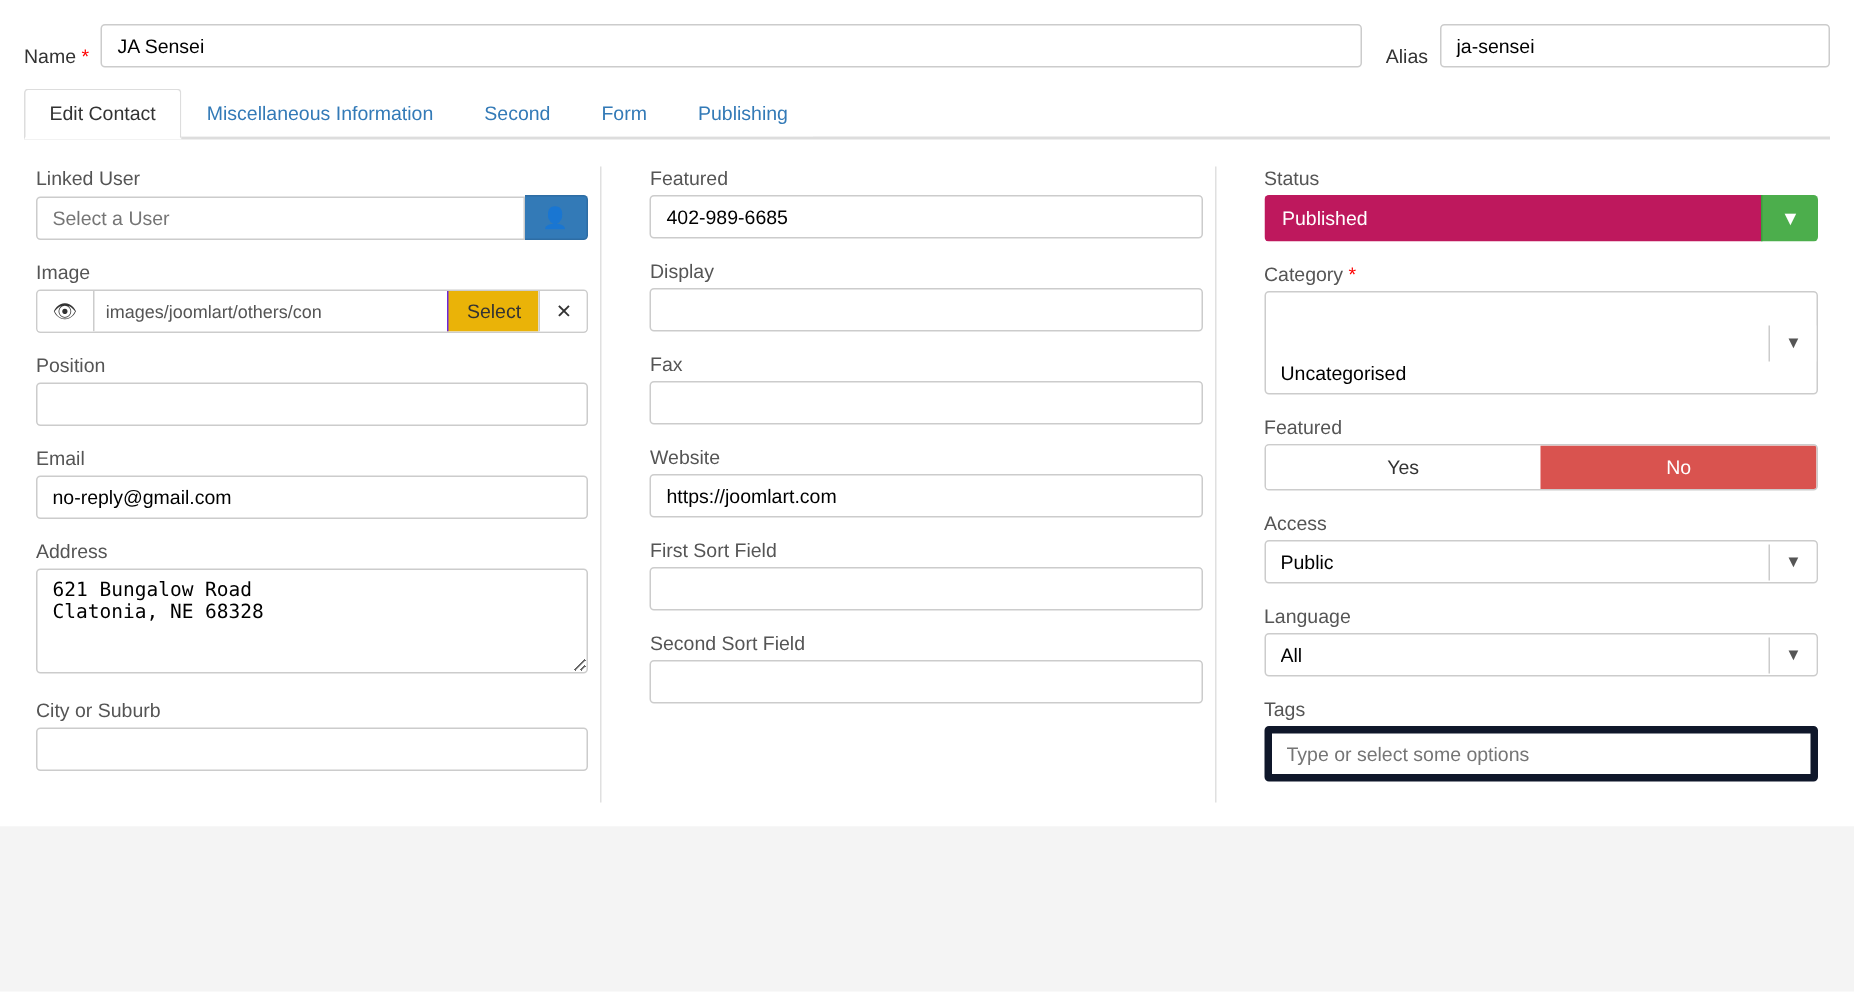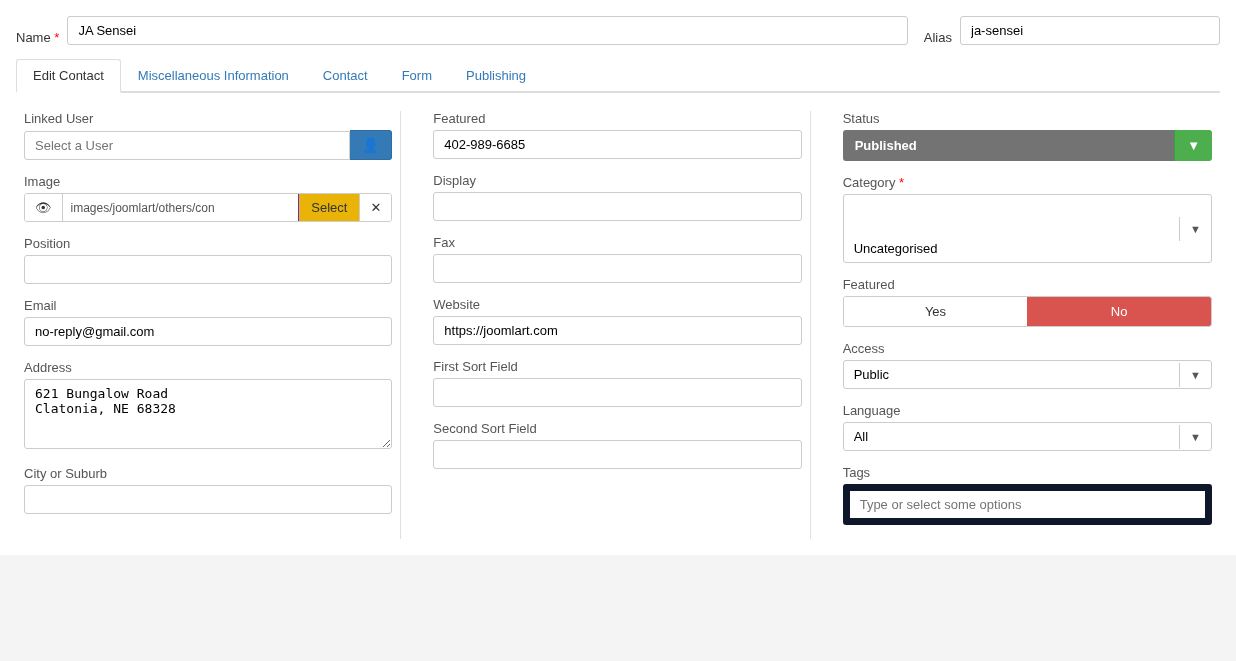--- a/index.html
+++ b/index.html
@@ -33,32 +33,32 @@
     .image-eye { padding: 6px 10px; background: #fff; border-right: 1px solid #ccc; cursor: pointer; display: flex; align-items: center; }
     .image-path { flex: 1; padding: 6px 8px; font-size: 12px; color: #555; white-space: nowrap; overflow: hidden; }
     .select-btn { padding: 6px 12px; background: #eab308; border-left: 1px solid #6d28d9; font-size: 13px; color: #333; cursor: pointer; }
     .clear-btn { padding: 6px 10px; background: #fff; border-left: 1px solid #ccc; cursor: pointer; color: #333; }
 
     .linked-user-row { display: flex; align-items: center; gap: 0; }
     .linked-user-input { flex: 1; padding: 6px 10px; border: 1px solid #ccc; border-radius: 3px 0 0 3px; font-size: 13px; background: #fff; color: #aaa; }
     .user-icon-btn { padding: 6px 12px; background: #337ab7; color: #fff; border: 1px solid #2e6da4; border-left: none; border-radius: 0 3px 3px 0; cursor: pointer; font-size: 14px; }
 
     .status-dropdown { display: flex; align-items: center; border-radius: 3px; overflow: hidden; }
-    .status-label { flex: 1; padding: 8px 12px; background: #737373; color: #fff; font-size: 13px; font-weight: bold; }
+    .status-label { flex: 1; padding: 8px 12px; background: #be185d; color: #fff; font-size: 13px; font-weight: normal; }
     .status-arrow { padding: 8px 12px; background: #4cae4c; color: #fff; cursor: pointer; font-size: 13px; border-left: 1px solid #3d9c3d; }
 
     .select-dropdown { display: flex; align-items: center; border: 1px solid #ccc; border-radius: 3px; overflow: hidden; background: #fff; }
     .select-dropdown select { flex: 1; padding: 6px 10px; border: none; font-size: 13px; background: transparent; appearance: none; -webkit-appearance: none; outline: none; }
     .select-dropdown .arrow { padding: 6px 10px; background: #fff; border-left: 1px solid #ccc; cursor: pointer; font-size: 11px; color: #555; }
 
     .featured-row { display: flex; border: 1px solid #ccc; border-radius: 3px; overflow: hidden; }
     .featured-btn { flex: 1; padding: 7px 0; text-align: center; font-size: 13px; cursor: pointer; background: #fff; color: #333; }
     .featured-btn.active-no { background: #d9534f; color: #fff; }
 
-    .tags-input { width: 100%; padding: 6px 10px; border: 7px solid #0f172a; border-radius: 3px; font-size: 13px; color: #14532d; background: #fff; }
+    .tags-input { width: 100%; padding: 6px 10px; border: 5px solid #0f172a; border-radius: 3px; font-size: 13px; color: #14532d; background: #fff; }
 
     .col-divider { border-right: 1px solid #e0e0e0; }
   </style>
 </head>
 <body>
 
 <div class="page-wrapper">
 
   <div class="top-row">
     <div class="field-group name-field">
@@ -70,21 +70,21 @@
     </div>
     <div class="field-group alias-field">
       <label>Alias</label>
       <input type="text" class="form-input" value="ja-sensei" style="width: 260px;">
     </div>
   </div>
 
   <div class="tabs">
     <div class="tab active">Edit Contact</div>
     <div class="tab" style="color:#337ab7;">Miscellaneous Information</div>
-    <div class="tab" style="color:#337ab7;">Contact</div>
+    <div class="tab" style="color:#337ab7;">Second</div>
     <div class="tab" style="color:#337ab7;">Form</div>
     <div class="tab" style="color:#337ab7;">Publishing</div>
   </div>
 
   <div class="form-body">
 
     <div class="col col-divider">
 
       <div class="form-section">
         <label class="form-label">Linked User</label>

